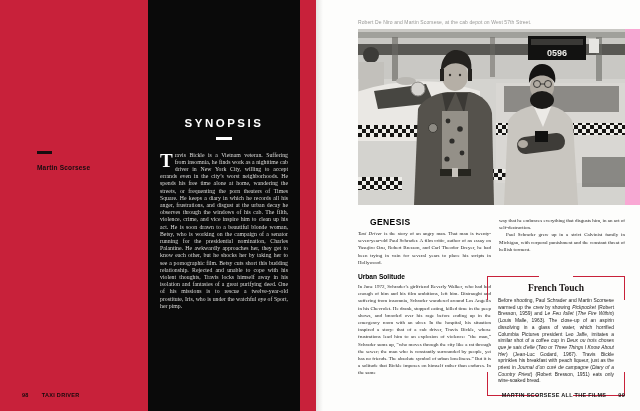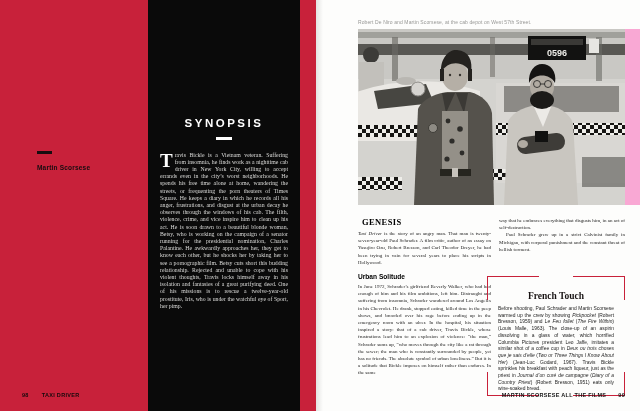--- a/index.html
+++ b/index.html
@@ -56,37 +56,37 @@
   }
   .photo-caption{
     position:absolute;left:42px;top:19px;font-size:5px;color:#979795;letter-spacing:0.1px;
   }
   .photo-frame{position:absolute;left:42px;top:29px;width:310px;height:176px;background:#f9a8d4;}
   .photo-frame svg{display:block;}
 
   .col{position:absolute;top:217px;color:#1c1c1c;}
   .col-left{left:42px;width:133px;}
   .col-right{left:183px;width:126px;}
-  .sec-heading{font-weight:bold;font-size:8.5px;letter-spacing:0.4px;color:#000;margin:0 4px 3px;font-family:Liberation Serif, serif;}
+  .sec-heading{font-weight:bold;font-size:8.5px;letter-spacing:0.4px;color:#000;margin:0 12px 3px;}
   .sub-heading{font-weight:bold;font-size:6.6px;color:#000;margin:7px 0 3px;}
   .body-p{
     font-family:"Liberation Serif",serif;font-size:5px;line-height:7.2px;
     text-align:justify;margin:0;color:#232323;
   }
   .body-p.indent{text-indent:7px;}
   .body-p i{font-style:italic;}
 
   
   .french-box{
     position:absolute;left:171px;top:276px;width:138px;height:120px;
     padding:7px 11px 6px;
   }
   .french-title{
     font-family:"Liberation Serif",serif;font-weight:bold;
-    font-size:9.5px;color:#191414;text-align:center;margin:8px 0 5px;
+    font-size:9.5px;color:#191414;text-align:center;margin:0 0 5px;
   }
   .french-body{
     font-size:4.9px;line-height:6.7px;color:#242424;text-align:justify;margin:0;
   }
   .french-body i{font-style:italic;}
   .corner{position:absolute;width:52px;height:24px;border:0 solid var(--page-red);}
   .c-tl{left:0;top:0;border-left-width:1.5px;border-top-width:1.5px;}
   .c-tr{right:0;top:0;border-right-width:1.5px;border-top-width:1.5px;}
   .c-bl{left:0;bottom:0;border-left-width:1.5px;border-bottom-width:1.5px;}
   .c-br{right:0;bottom:0;border-right-width:1.5px;border-bottom-width:1.5px;}

